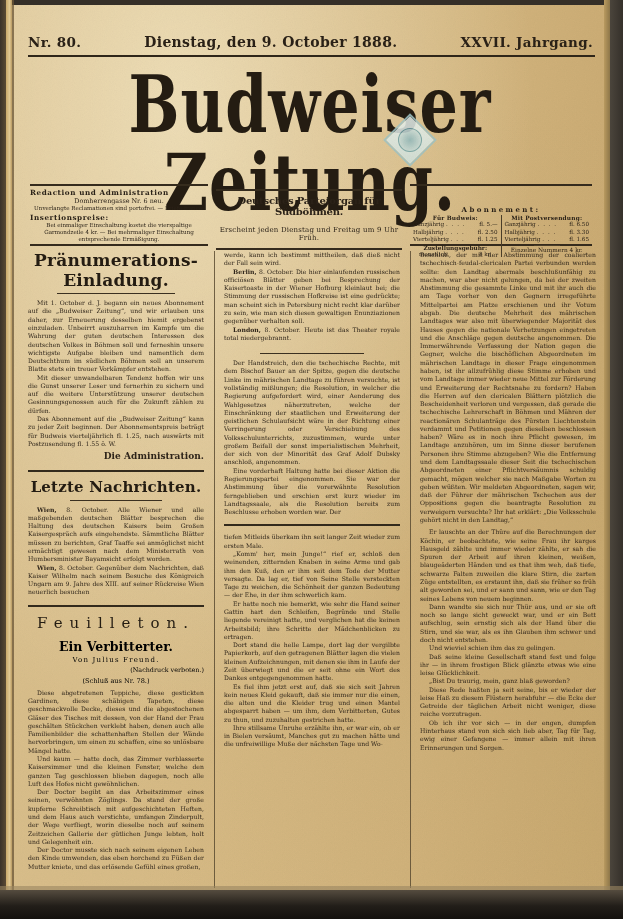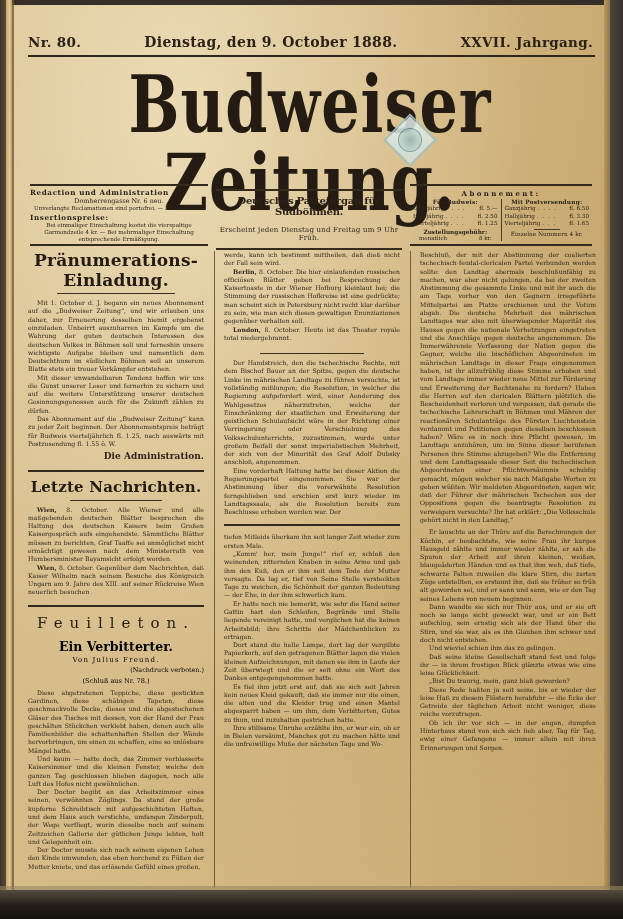--- a/index.html
+++ b/index.html
@@ -57,21 +57,21 @@
     content:"";position:absolute;left:5px;top:5px;right:5px;bottom:5px;
     border:1.5px solid #6fa3a8;border-radius:50%;
     background:radial-gradient(circle,#8fb9bd 0%,rgba(143,185,189,.25) 70%);
   }
 
   
   .infobar{position:absolute;left:22px;top:180px;width:562px;height:62px;}
   .ib{position:absolute;top:0;height:62px;box-sizing:border-box;color:#2b2218;}
   .ib-l{left:0;width:178px;border-top:2px solid #352b1d;border-bottom:2px solid #352b1d;padding-top:2px;}
   .ib-c{left:186px;width:186px;text-align:center;}
-  .ib-r{left:380px;width:182px;border-top:2px solid #352b1d;border-bottom:2px solid #352b1d;padding-top:3px;}
+  .ib-r{left:380px;width:182px;border-top:2px solid #352b1d;border-bottom:2px solid #352b1d;padding-top:19px;}
   .ib-title{font-weight:bold;font-size:7.2px;letter-spacing:.6px;line-height:1.25;}
   .ib-sub{font-size:6.4px;text-align:center;line-height:1.3;}
   .ib-small{font-size:5.6px;text-align:center;line-height:1.25;padding:0 3px;}
   .ib-c .org{font-weight:bold;font-size:10px;letter-spacing:-.2px;line-height:1.1;margin-top:4px;}
   .ib-c .freq{font-size:7px;margin-top:9px;letter-spacing:.2px;}
   .ib-c .rule{width:100%;height:0;border-top:2px solid #352b1d;margin-top:5px;}
   .ib-c .rule2{width:100%;height:0;border-top:2px solid #352b1d;margin-top:6px;}
 
   .abo-head{font-weight:bold;font-size:7px;letter-spacing:2.4px;text-align:center;}
   .abo-cols{display:flex;font-size:5.6px;margin-top:1px;}

